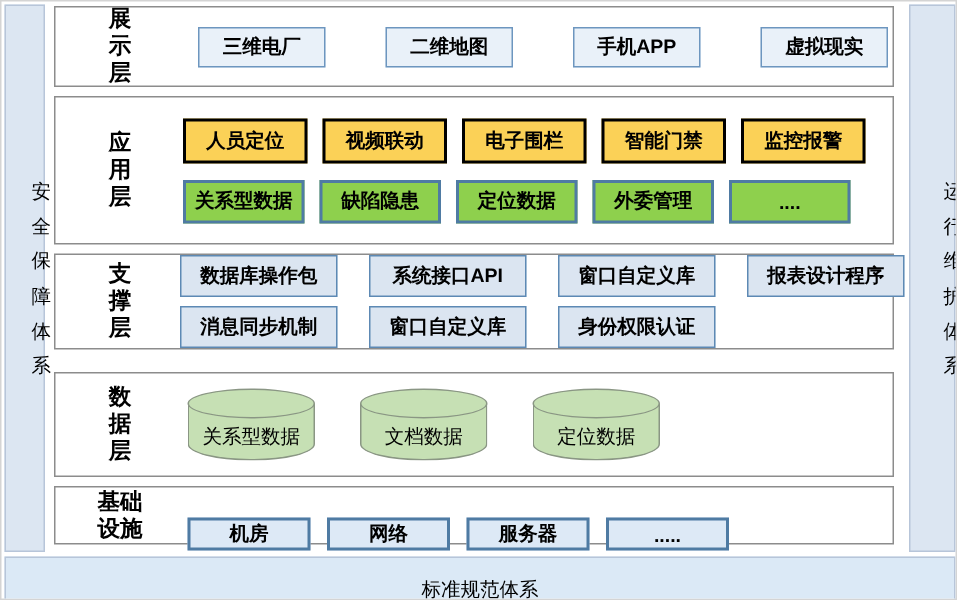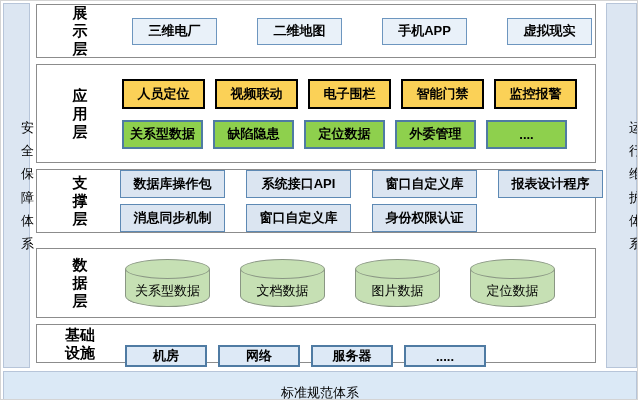--- a/index.html
+++ b/index.html
@@ -225,24 +225,20 @@
         <div class="cyl">
           <div class="cyl-top"></div>
           <span class="cyl-label">关系型数据</span>
         </div>
         <div class="cyl">
           <div class="cyl-top"></div>
           <span class="cyl-label">文档数据</span>
         </div>
         <div class="cyl">
           <div class="cyl-top"></div>
-          <span class="cyl-label">图片数据</span>
-        </div>
-        <div class="cyl">
-          <div class="cyl-top"></div>
           <span class="cyl-label">定位数据</span>
         </div>
       </div>
     </div>
   </div>
 
   <div class="layer layer-infrastructure">
     <div class="layer-label">
       <span class="w2">基础设施</span>
     </div>

